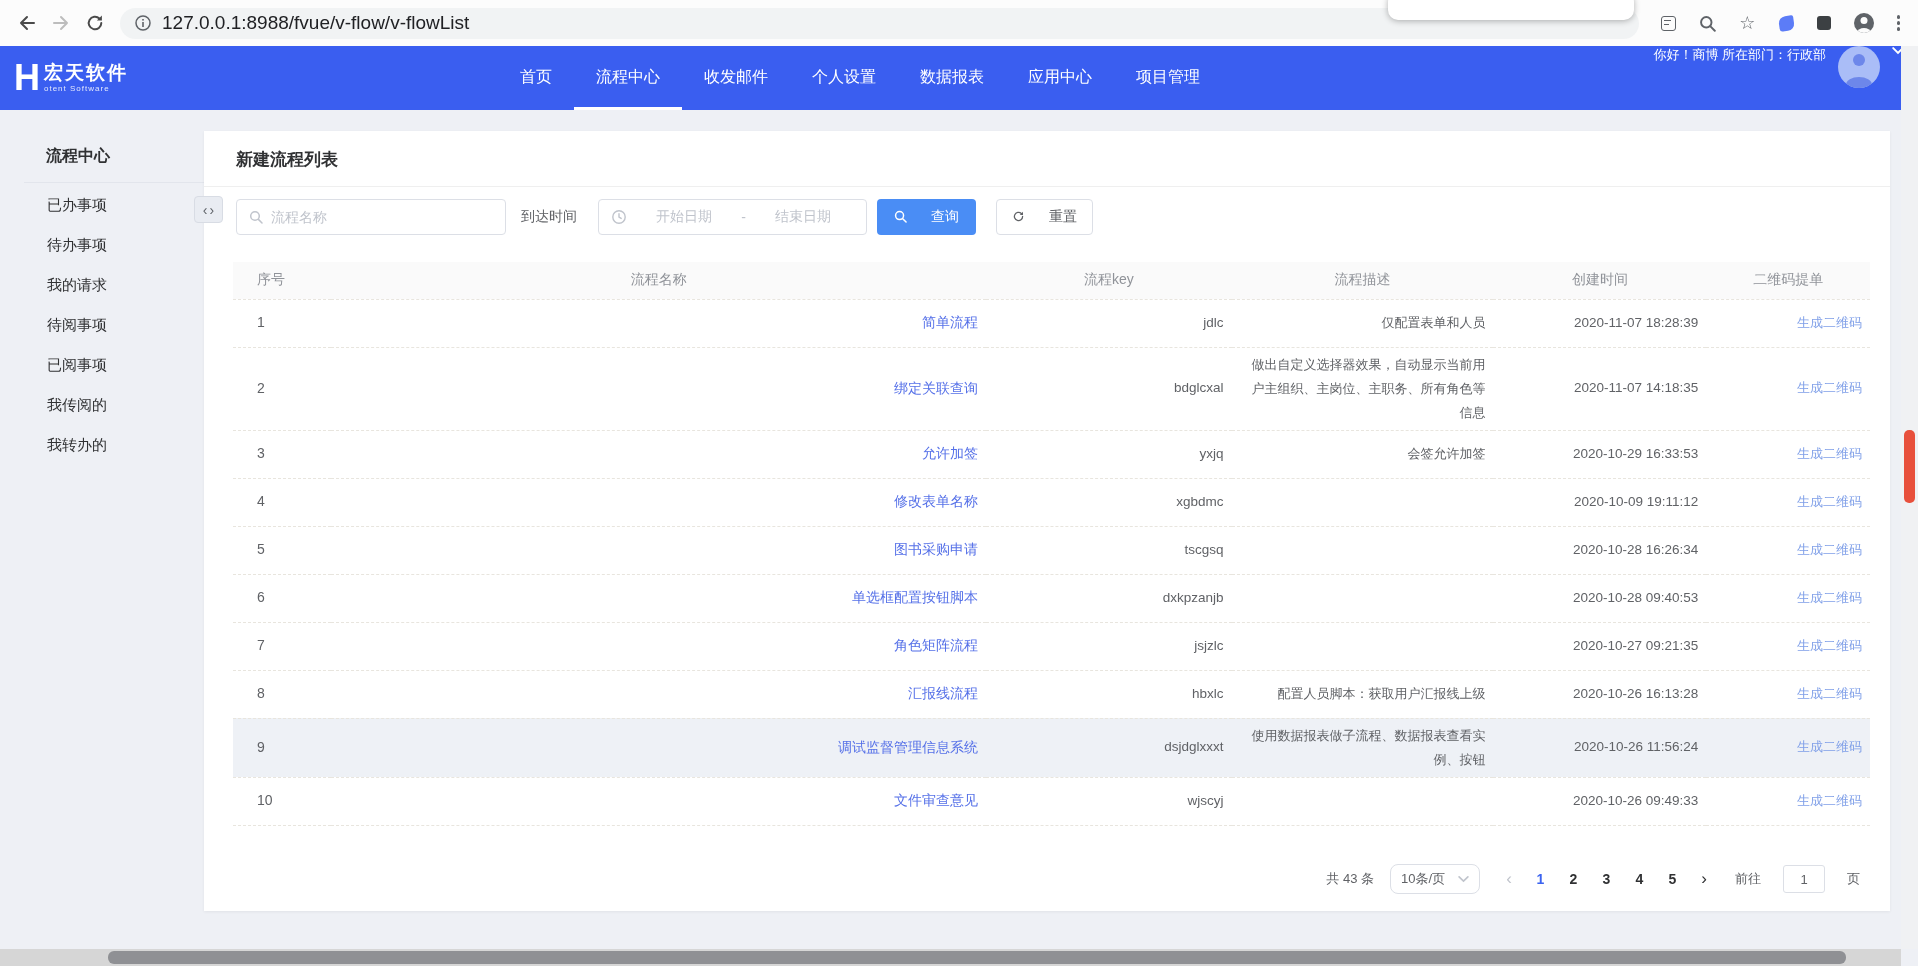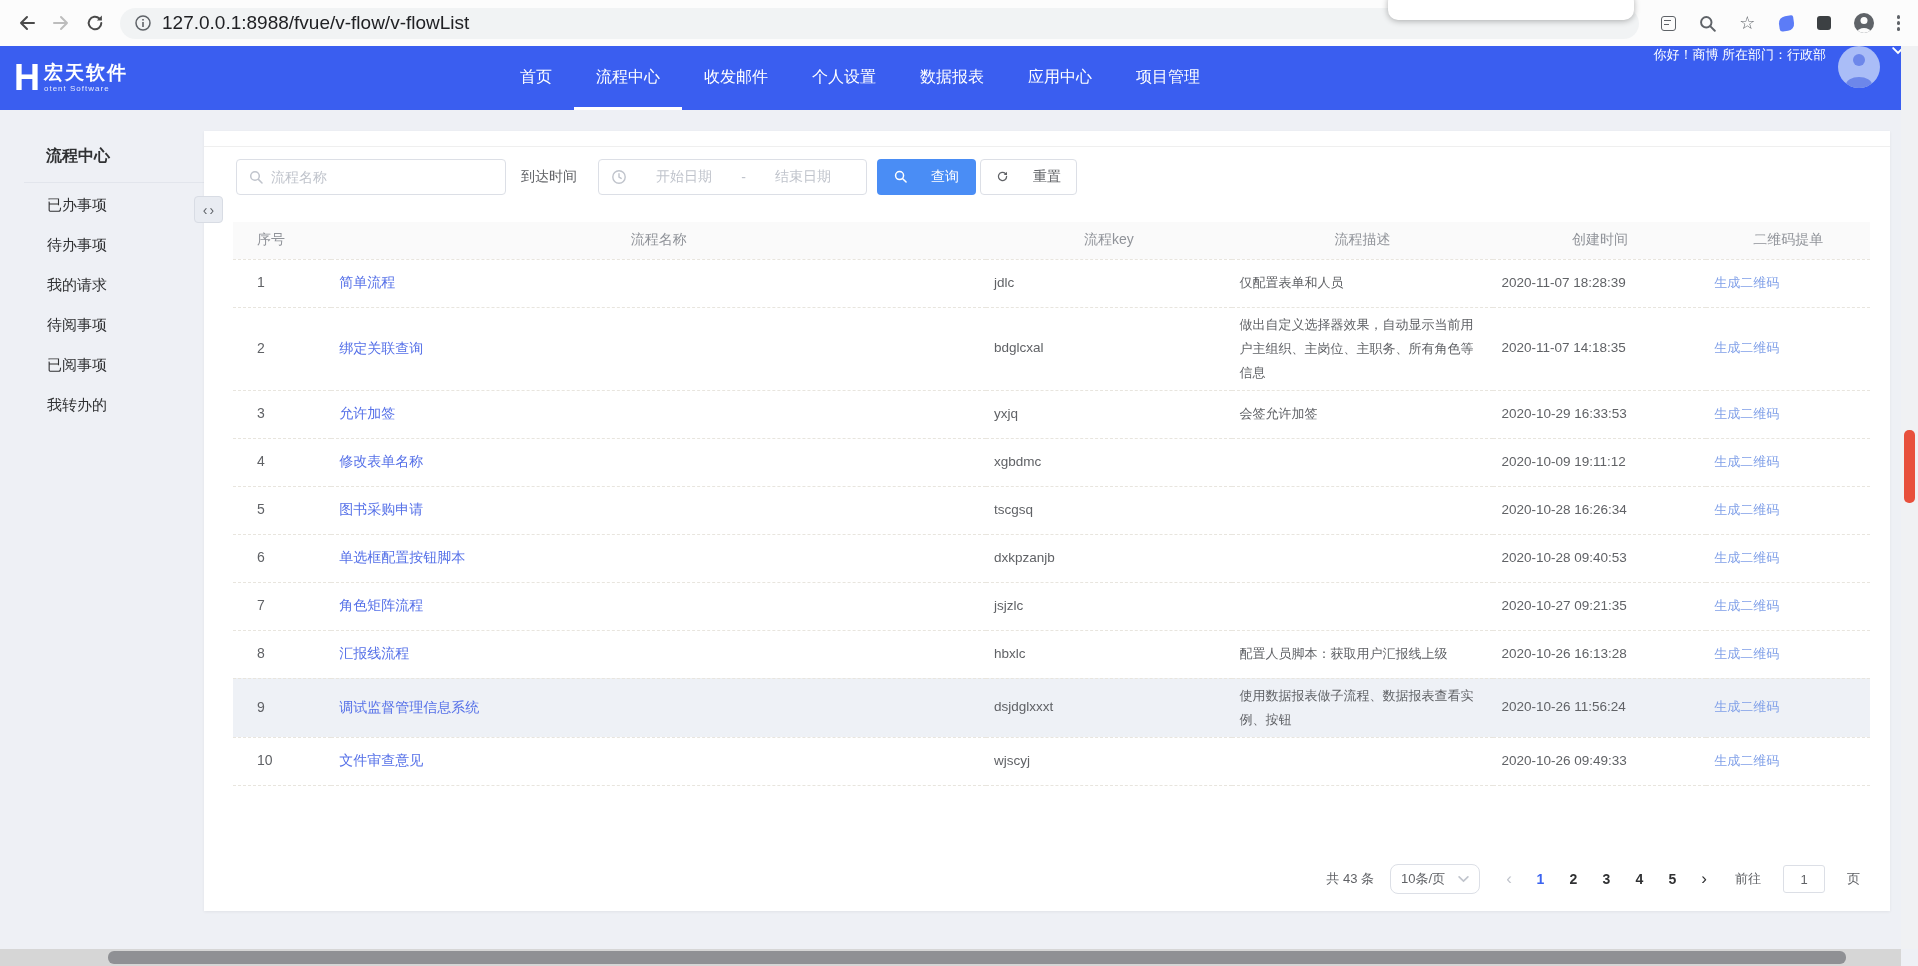--- a/index.html
+++ b/index.html
@@ -83,28 +83,28 @@
   .search-box{ width:270px; gap:8px;}
   .search-box input{ border:none; outline:none; flex:1; font-size:14px; font-family:inherit;
     color:#606266; background:transparent;}
   .search-box input::placeholder{ color:#c0c4cc;}
   .arrive-label{ margin-left:15px; font-size:14px; color:#606266;}
   .date-box{ margin-left:21px; width:269px; gap:6px;}
   .date-box .ph{ flex:1; text-align:center;}
   .btn{ height:36px; border-radius:4px; display:flex; align-items:center; justify-content:flex-end;
     gap:24px; font-size:14px; cursor:pointer;}
   .btn-query{ margin-left:10px; padding:0 17px; background:var(--primary-btn); color:#fff; border:none;}
-  .btn-reset{ margin-left:4px; padding:0 15px; background:#fff; color:#606266; border:1px solid #dcdfe6;}
+  .btn-reset{ margin-left:20px; padding:0 15px; background:#fff; color:#606266; border:1px solid #dcdfe6;}
 
   .table-wrap{ margin:27px 20px 0 29px;}
   table{ width:100%; border-collapse:collapse; table-layout:fixed;}
   th{ height:37px; background:#fafafa; color:#909399; font-size:14px; font-weight:normal;
     text-align:center; border-bottom:1px dashed #e8e5de;}
   th.col-no{ text-align:left; padding-left:24px;}
-  td{ height:48px; font-size:13.5px; color:#606266; text-align:left;
+  td{ height:48px; font-size:13.5px; color:#606266; text-align:right;
     border-bottom:1px dashed #e8e5de; padding:5px 8px; line-height:1.85;}
   td.cell-no{ text-align:left; padding-left:24px; font-size:14px;}
   td.cell-desc{ font-size:13px;}
   tr.highlight td{ background:var(--row-highlight);}
   .name-link{ color:var(--link); cursor:pointer; font-size:14px;}
   .qr-link{ color:var(--qr-link); cursor:pointer; font-size:13px;}
 
   .pagination{ position:absolute; right:30px; bottom:14px; height:36px; display:flex;
     align-items:center; font-size:13px; color:#606266;}
   .pg-total{ margin-right:16px;}
@@ -222,31 +222,35 @@
         <div class="side-item">
           <span>我的请求</span>
         </div>
         <div class="side-item">
           <span>待阅事项</span>
         </div>
         <div class="side-item">
           <span>已阅事项</span>
         </div>
         <div class="side-item">
+          <span>我传阅的</span>
+        </div>
+        <div class="side-item">
           <span>我转办的</span>
         </div>
       </div>
   </div>
 
   <div class="collapse-toggle">
     <span>‹</span>
     <span>›</span>
   </div>
 
   <div class="card">
+    <div class="card-title">新建流程列表</div>
     <div class="card-divider"></div>
 
     <div class="filters">
       <div class="input-box search-box">
         <span>
           <svg width="14" height="14" viewBox="0 0 14 14">
               <circle cx="6" cy="6" r="4.3" stroke="#c0c4cc" stroke-width="1.5" fill="none"></circle>
               <path d="M9.4 9.4 L13 13" stroke="#c0c4cc" stroke-width="1.5" stroke-linecap="round"></path>
             </svg>
         </span>

